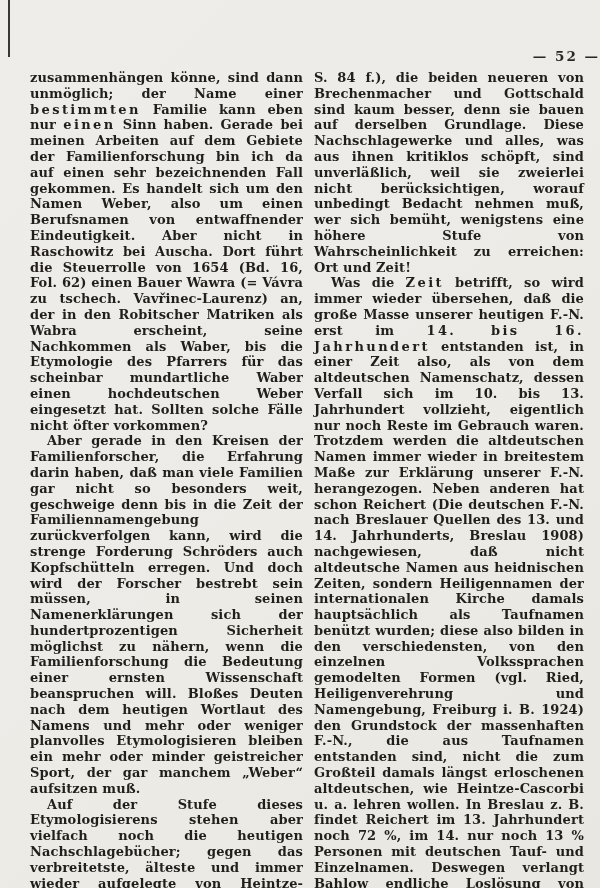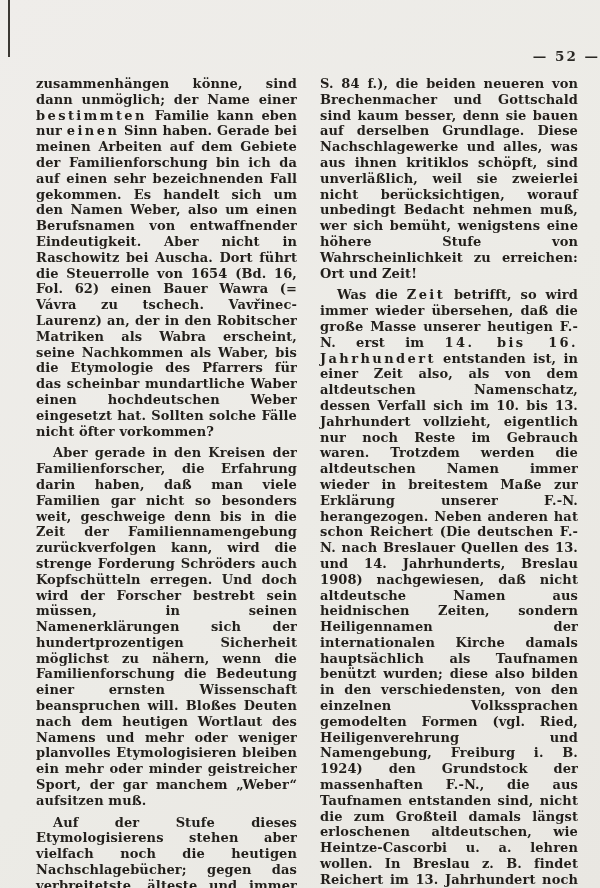--- a/index.html
+++ b/index.html
@@ -45,21 +45,21 @@
     font-weight: bold;
     line-height: 15.8px;
     text-align: justify;
     letter-spacing: 0.1px;
     hyphens: auto;
     -webkit-hyphens: auto;
   }
   .column.left  { left: 30px; }
   .column.right { left: 314px; width: 270px; }
   .para {
-    margin: 6px;
+    margin: 0;
     text-indent: 0;
   }
   .para.indent { text-indent: 17px; }
   .gesperrt { letter-spacing: 2.4px; }
 </style>
 </head>
 <body>
 
 <div class="page">
 

